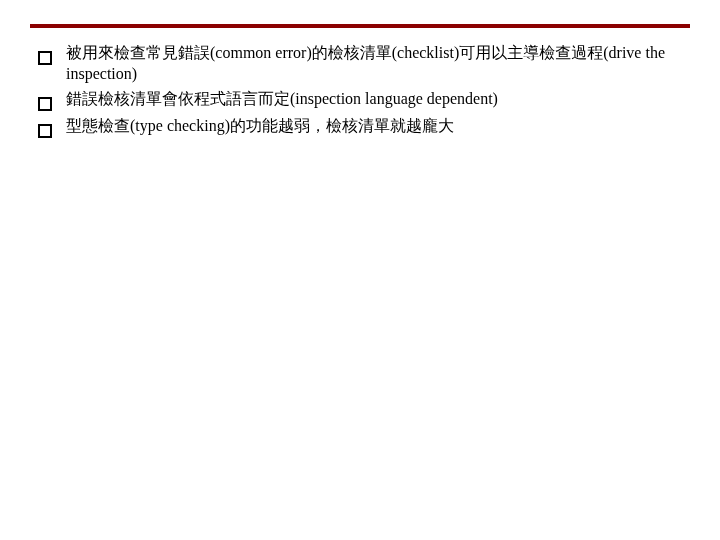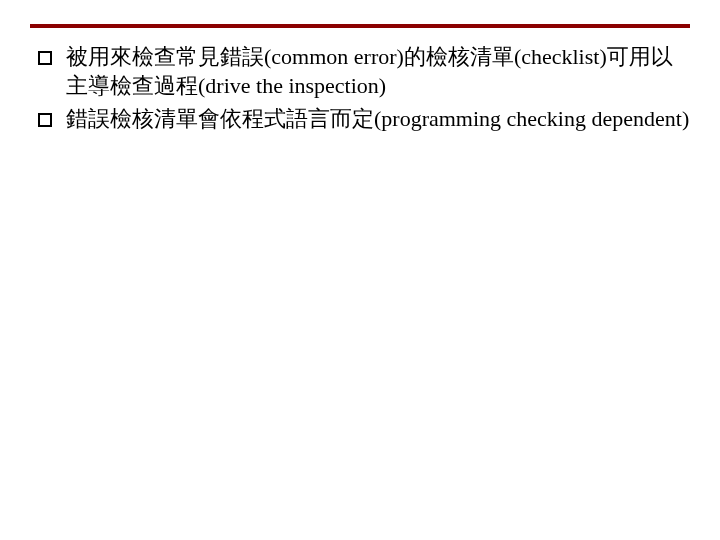--- a/index.html
+++ b/index.html
@@ -29,21 +29,21 @@
   .title-line-2 {
     font-size: 33px;
     line-height: 1.25;
   }
   .rule {
     height: 4px;
     background: #8b0000;
     margin: 6px 0 14px 0;
   }
   .content {
-    font-size: 22px;
+    font-size: 16px;
     line-height: 1.32;
     padding-left: 6px;
   }
   .item {
     display: flex;
     align-items: flex-start;
     margin: 0 0 4px 0;
   }
   .bullet {
     flex: 0 0 auto;
@@ -67,20 +67,24 @@
 
   <div class="content">
 
     <div class="item">
       <div class="bullet"></div>
       <div class="item-text">被用來檢查常見錯誤(common error)的檢核清單(checklist)可用以主導檢查過程(drive the inspection)</div>
     </div>
 
     <div class="item">
       <div class="bullet"></div>
-      <div class="item-text">錯誤檢核清單會依程式語言而定(programming checking dependent)</div>
+      <div class="item-text">錯誤檢核清單會依程式語言而定(inspection language dependent)</div>
     </div>
 
+    <div class="item">
+      <div class="bullet"></div>
+      <div class="item-text">型態檢查(type checking)的功能越弱，檢核清單就越龐大</div>
+    </div>
 
 
   </div>
 
 </div>
 
 </body></html>

